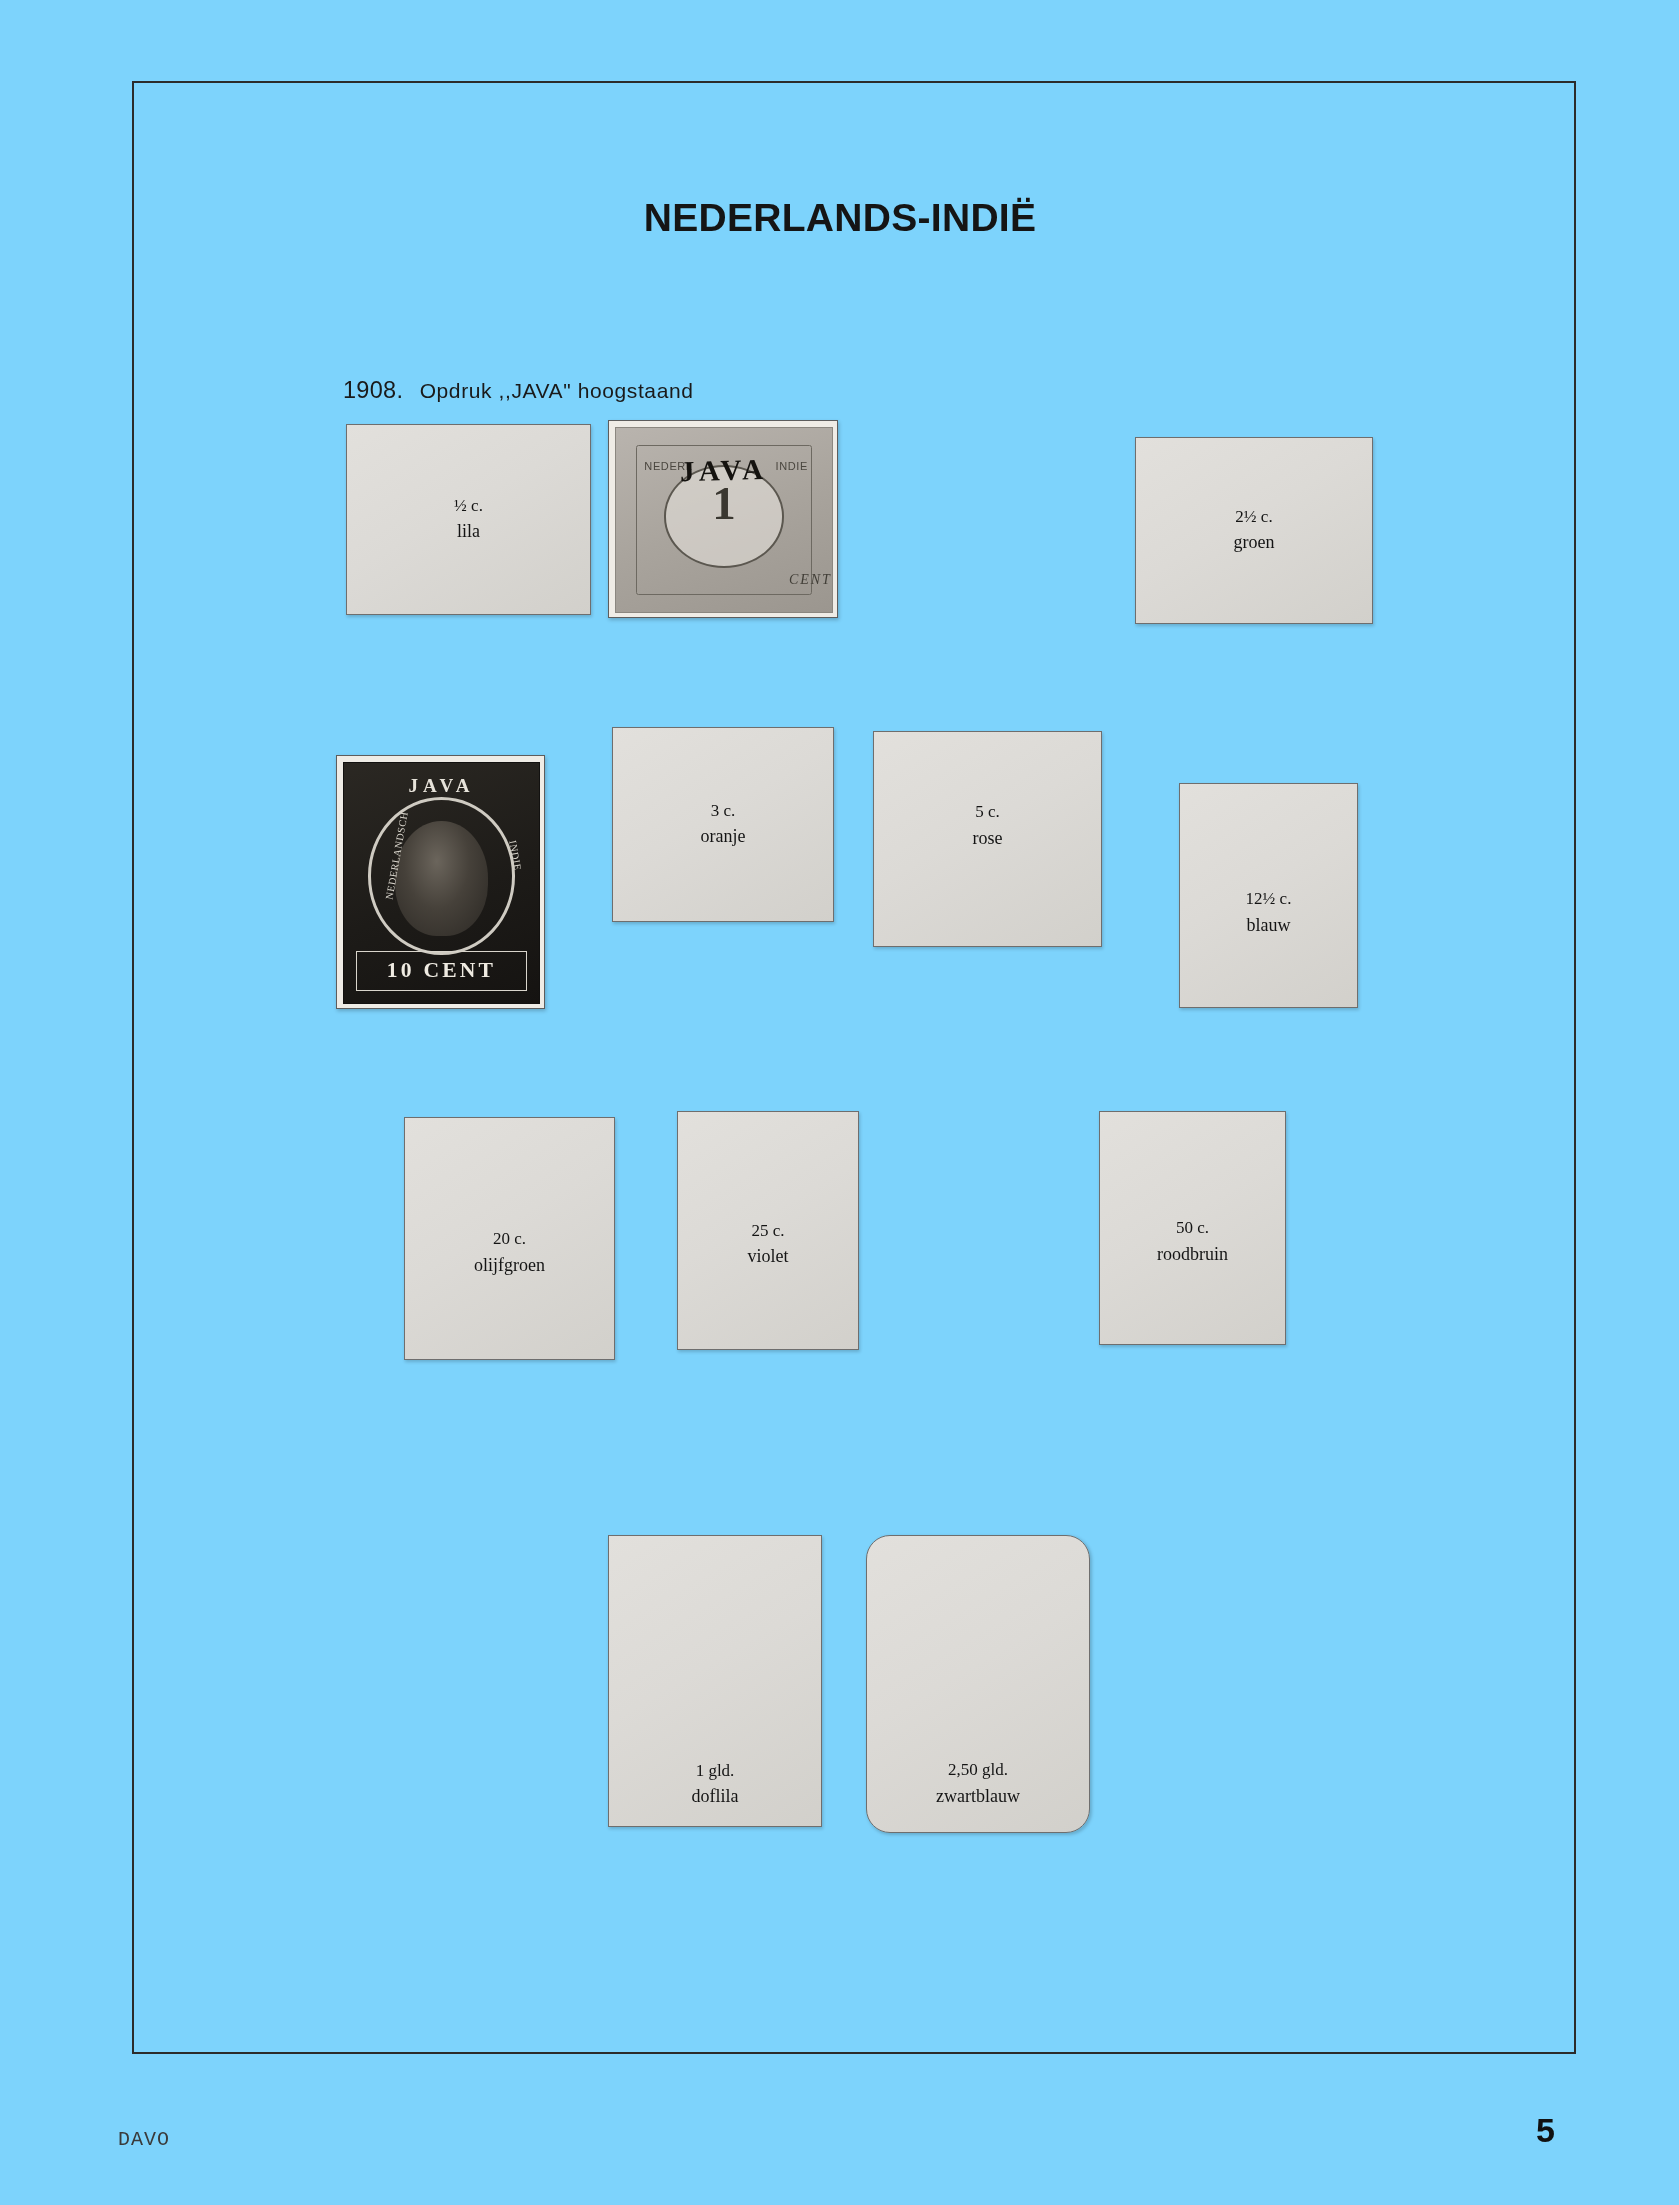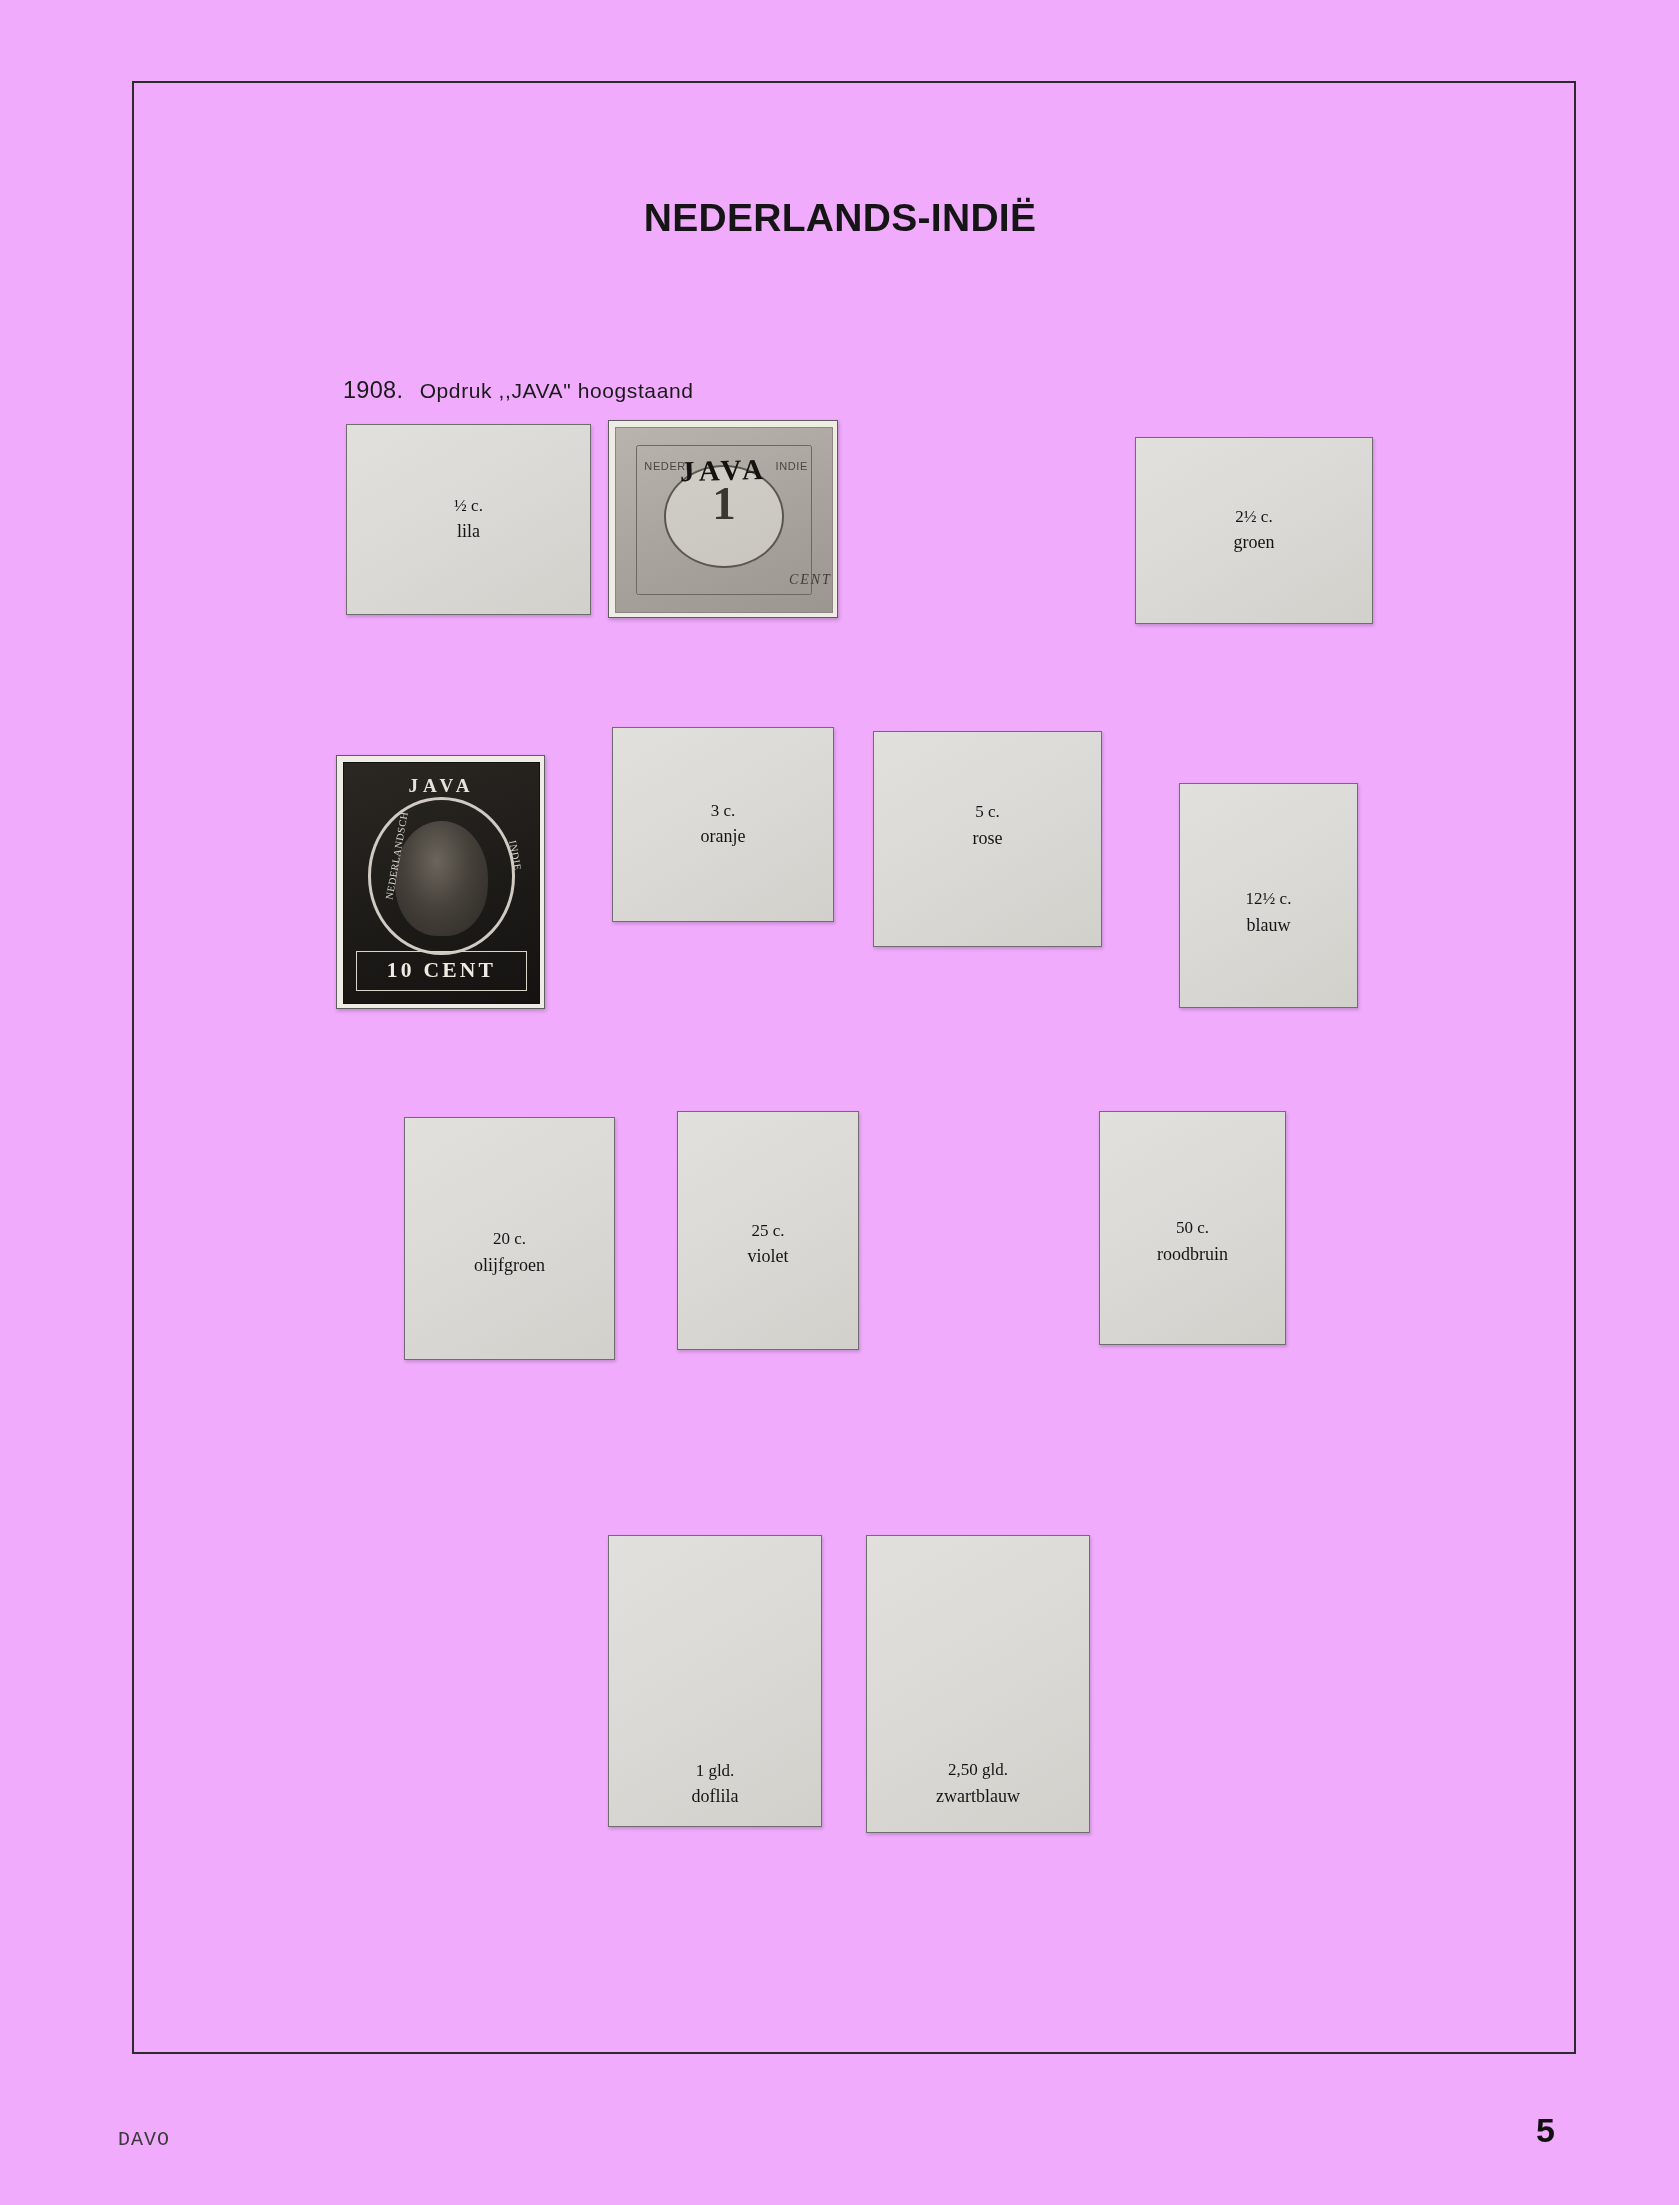--- a/index.html
+++ b/index.html
@@ -14,21 +14,21 @@
     font-family: "Liberation Sans", sans-serif;
     overflow: hidden;
   }
 
   
   .album-page {
     position: absolute;
     left: 0; top: 0;
     width: 1680px;
     height: 2205px;
-    background: #f0abfc;
+    background: #7dd3fc;
   }
   .page-border {
     position: absolute;
     left: 132px;
     top: 81px;
     width: 1444px;
     height: 1973px;
     border: 2.5px solid #2b2b2b;
     box-sizing: border-box;
     background: transparent;
@@ -334,21 +334,21 @@
     </div>
   </div>
 
   <div class="stamp-slot" style="left:608px; top:1535px; width:214px; height:292px;">
     <div class="caption cap-low">
       <span class="denom">1 gld.</span>
       <span class="colour">doflila</span>
     </div>
   </div>
 
-  <div class="stamp-slot" style="left:866px; top:1535px; width:224px; height:298px;">
+  <div class="stamp-slot" style="left:866px; top:1535px; width:224px; height:298px;border-radius:24px;">
     <div class="caption cap-low" style="bottom:23px;">
       <span class="denom">2,50 gld.</span>
       <span class="colour">zwartblauw</span>
     </div>
   </div>
 
   <div class="footer-brand">DAVO</div>
   <div class="page-number">5</div>
 
 </div>

